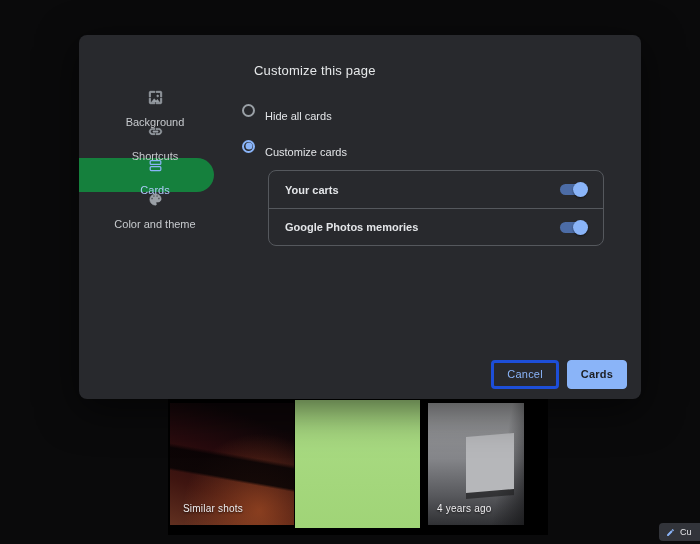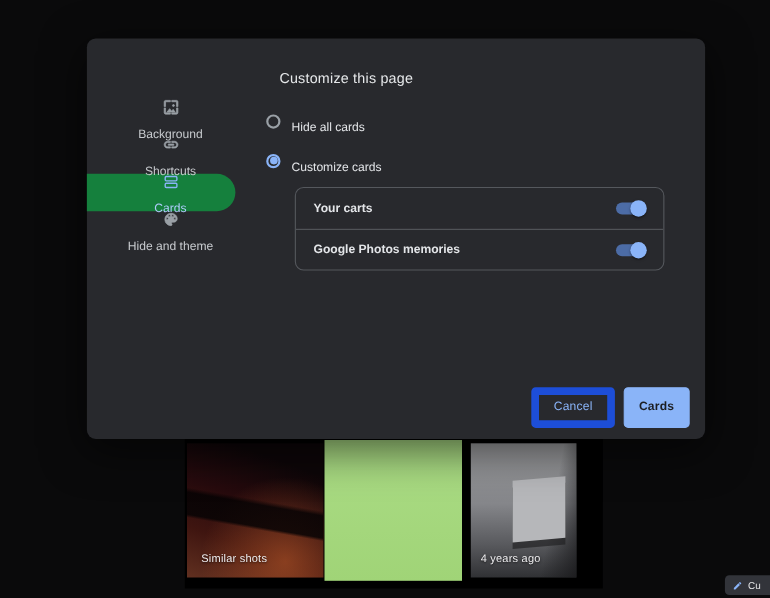--- a/index.html
+++ b/index.html
@@ -126,21 +126,21 @@
   
   .dialog-footer {
     position:absolute; right:14px; bottom:10px; display:flex; gap:8px;
   }
   .btn {
     font-family:"Liberation Sans", sans-serif;
     font-size:11px; line-height:1; padding:6px 13px; border-radius:4px;
     cursor:pointer; letter-spacing:.2px;
   }
   .btn-cancel {
-    background:transparent; border:7px solid #1d4ed8; color:#8ab4f8;
+    background:transparent; border:3px solid #1d4ed8; color:#8ab4f8;
   }
   .btn-done {
     background:#8ab4f8; border:1px solid #8ab4f8; color:#1c1e22; font-weight:bold;
   }
 </style>
 </head>
 <body>
 
 <div class="stage">
 
@@ -192,21 +192,21 @@
             </svg>
         </span>
         <span>Cards</span>
       </div>
       <div class="side-item">
         <span class="icon">
           <svg viewBox="0 0 24 24" stroke="none">
               <path d="M12 3c-4.97 0-9 4.03-9 9s4.03 9 9 9c.83 0 1.5-.67 1.5-1.5 0-.39-.15-.74-.39-1.01-.23-.26-.38-.61-.38-.99 0-.83.67-1.5 1.5-1.5H16c2.76 0 5-2.24 5-5 0-4.42-4.03-8-9-8zm-5.5 9c-.83 0-1.5-.67-1.5-1.5S5.67 9 6.5 9 8 9.67 8 10.5 7.33 12 6.5 12zm3-4C8.67 8 8 7.33 8 6.5S8.67 5 9.5 5s1.5.67 1.5 1.5S10.33 8 9.5 8zm5 0c-.83 0-1.5-.67-1.5-1.5S13.67 5 14.5 5s1.5.67 1.5 1.5S15.33 8 14.5 8zm3 4c-.83 0-1.5-.67-1.5-1.5S16.67 9 17.5 9s1.5.67 1.5 1.5-.67 1.5-1.5 1.5z"></path>
             </svg>
         </span>
-        <span>Hide and theme</span>
+        <span>Color and theme</span>
       </div>
     </div>
 
     <div class="option-row row-0">
       <span class="radio"></span>
       <span class="option-label">Hide all cards</span>
     </div>
 
     <div class="option-row row-1">
       <span class="radio checked"></span>

